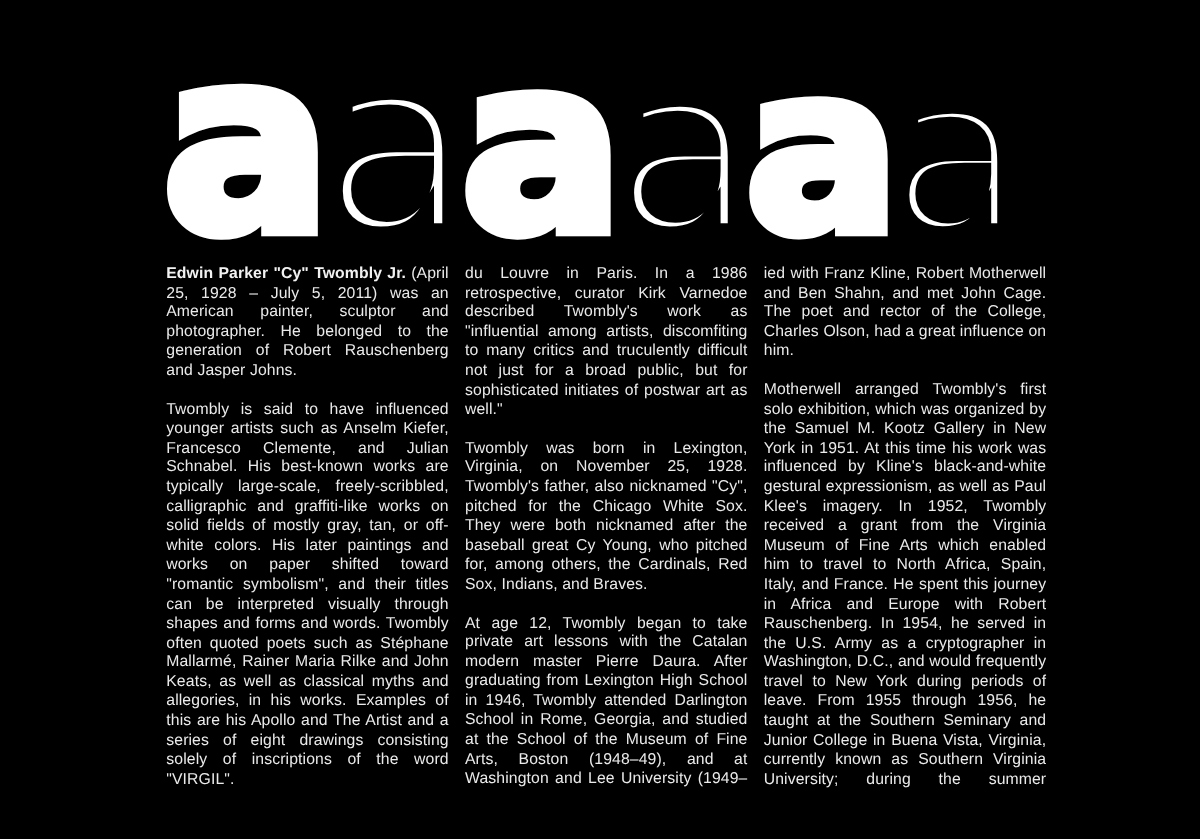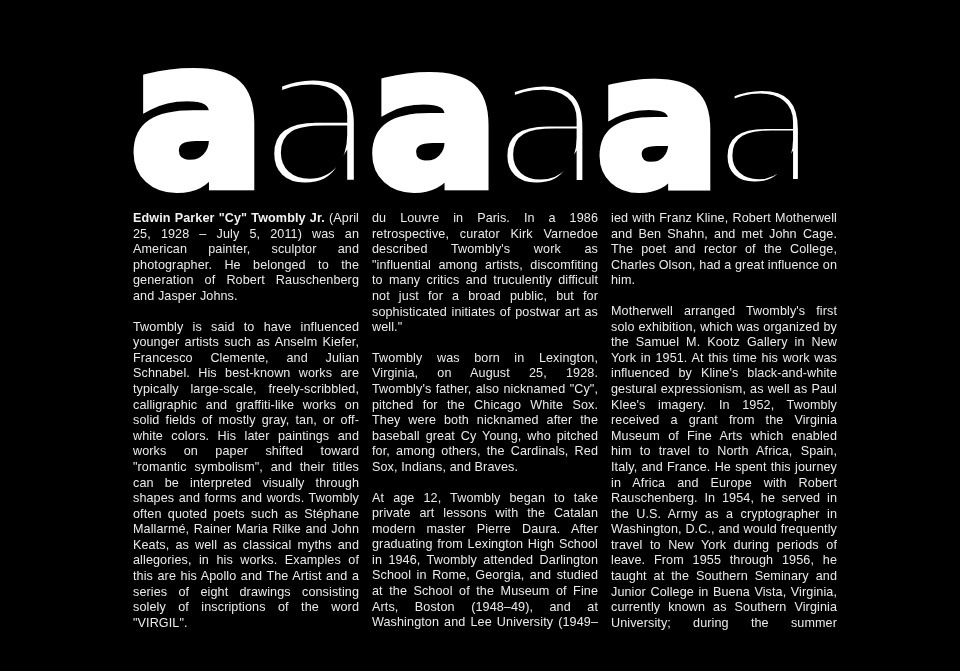--- a/index.html
+++ b/index.html
@@ -51,21 +51,21 @@
   <div class="columns">
 
     <div class="col">
       <p><strong class="lead-bold">Edwin Parker "Cy" Twombly Jr.</strong> <span>(April 25, 1928 – July 5, 2011) was an American painter, sculptor and photographer. He belonged to the generation of Robert Rauschenberg and Jasper Johns.</span></p>
       <p>Twombly is said to have influenced younger artists such as Anselm Kiefer, Francesco Clemente, and Julian Schnabel. His best-known works are typically large-scale, freely-scribbled, calligraphic and graffiti-like works on solid fields of mostly gray, tan, or off-white colors. His later paintings and works on paper shifted toward "romantic symbolism", and their titles can be interpreted visually through shapes and forms and words. Twombly often quoted poets such as Stéphane Mallarmé, Rainer Maria Rilke and John Keats, as well as classical myths and allegories, in his works. Examples of this are his Apollo and The Artist and a series of eight drawings consisting solely of inscriptions of the word "VIRGIL".</p>
 
     </div>
 
     <div class="col">
       <p>du Louvre in Paris. In a 1986 retrospective, curator Kirk Varnedoe described Twombly's work as "influential among artists, discomfiting to many critics and truculently difficult not just for a broad public, but for sophisticated initiates of postwar art as well."</p>
-      <p>Twombly was born in Lexington, Virginia, on August 25, 1928. Twombly's father, also nicknamed "Cy", pitched for the Chicago White Sox. They were both nicknamed after the baseball great Cy Young, who pitched for, among others, the Cardinals, Red Sox, Indians, and Braves.</p>
+      <p>Twombly was born in Lexington, Virginia, on November 25, 1928. Twombly's father, also nicknamed "Cy", pitched for the Chicago White Sox. They were both nicknamed after the baseball great Cy Young, who pitched for, among others, the Cardinals, Red Sox, Indians, and Braves.</p>
       <p>At age 12, Twombly began to take private art lessons with the Catalan modern master Pierre Daura. After graduating from Lexington High School in 1946, Twombly attended Darlington School in Rome, Georgia, and studied at the School of the Museum of Fine Arts, Boston (1948–49), and at Washington and Lee University (1949–50) in Lexington, Virginia. On a tuition scholarship from 1950 to 1951, he studied at the Art Students League of New York, where he met Robert Rauschenberg. Rauschenberg encouraged him to attend Black Mountain College near Asheville, North Carolina. At Black Mountain in 1951 and 1952 he stud-</p>
     </div>
 
     <div class="col col3">
       <p>ied with Franz Kline, Robert Motherwell and Ben Shahn, and met John Cage. The poet and rector of the College, Charles Olson, had a great influence on him.</p>
       <p>Motherwell arranged Twombly's first solo exhibition, which was organized by the Samuel M. Kootz Gallery in New York in 1951. At this time his work was influenced by Kline's black-and-white gestural expressionism, as well as Paul Klee's imagery. In 1952, Twombly received a grant from the Virginia Museum of Fine Arts which enabled him to travel to North Africa, Spain, Italy, and France. He spent this journey in Africa and Europe with Robert Rauschenberg. In 1954, he served in the U.S. Army as a cryptographer in Washington, D.C., and would frequently travel to New York during periods of leave. From 1955 through 1956, he taught at the Southern Seminary and Junior College in Buena Vista, Virginia, currently known as Southern Virginia University; during the summer vacations, Twombly would travel to New York to paint in his Williams Street apartment.</p>
 
     </div>
 
   </div>

